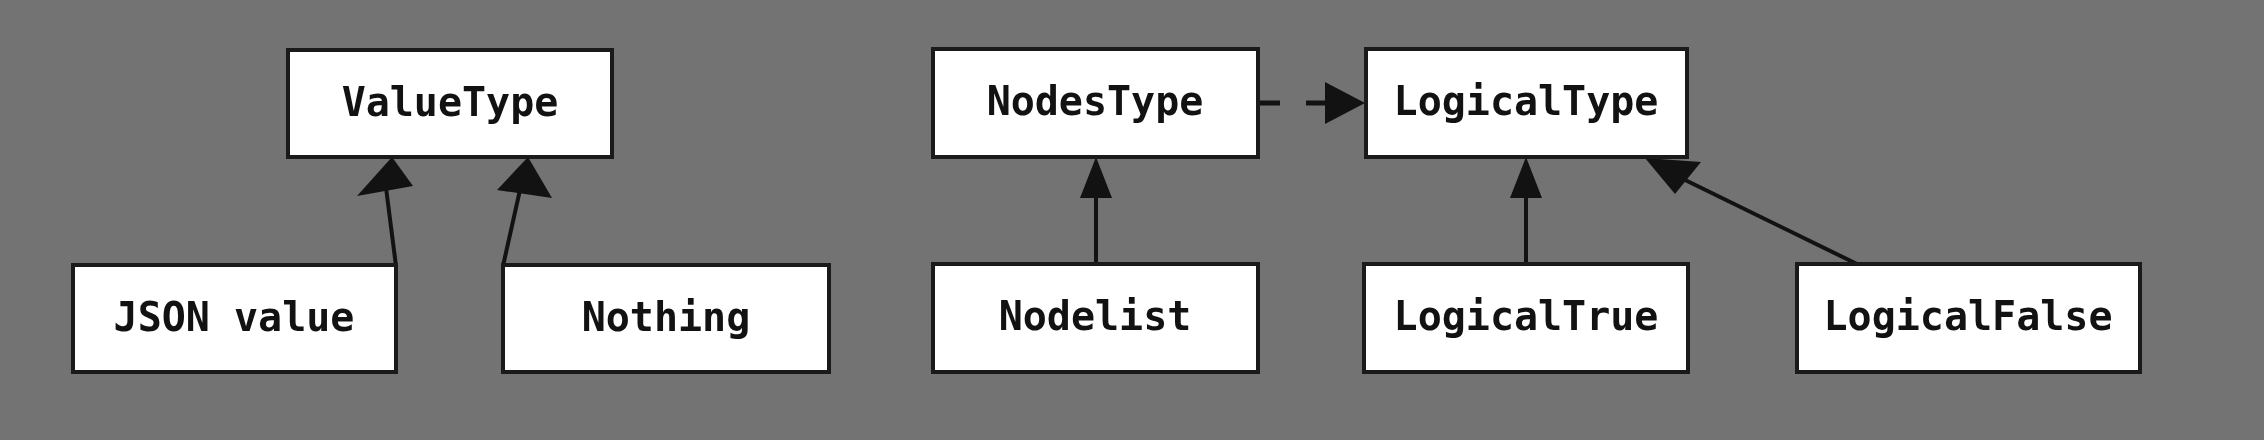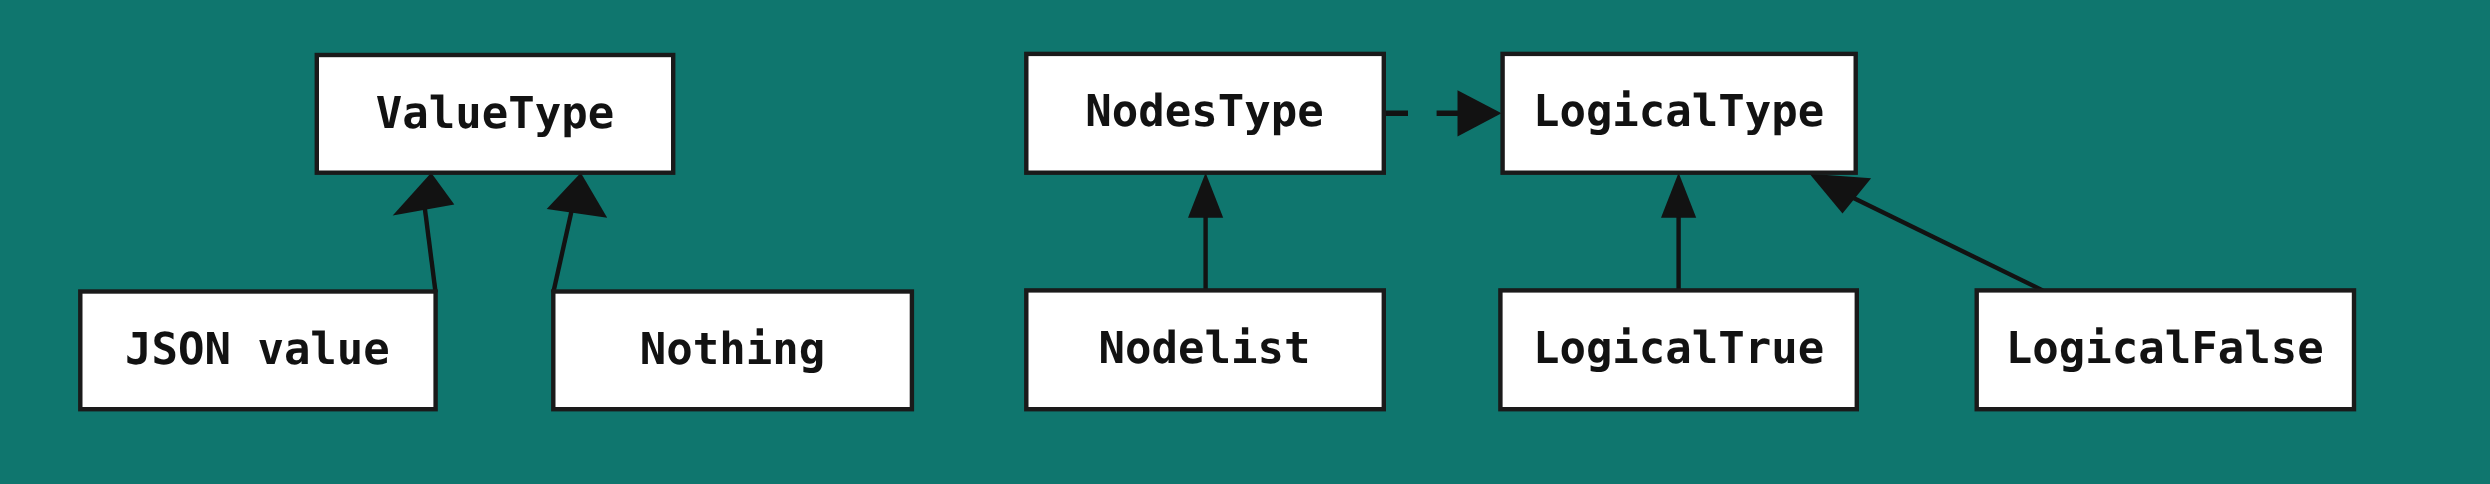--- a/index.html
+++ b/index.html
@@ -10,21 +10,21 @@
   body {
     width: 2264px;
     height: 440px;
     font-family: "DejaVu Sans Mono", "Liberation Mono", monospace;
     overflow: hidden;
   }
   #diagram-root {
     position: relative;
     width: 2264px;
     height: 440px;
-    background: #0f766e;
+    background: #737373;
   }
   #diagram-svg {
     position: absolute;
     top: 0;
     left: 0;
     width: 2264px;
     height: 440px;
     display: block;
   }
   .class-box-rect {

